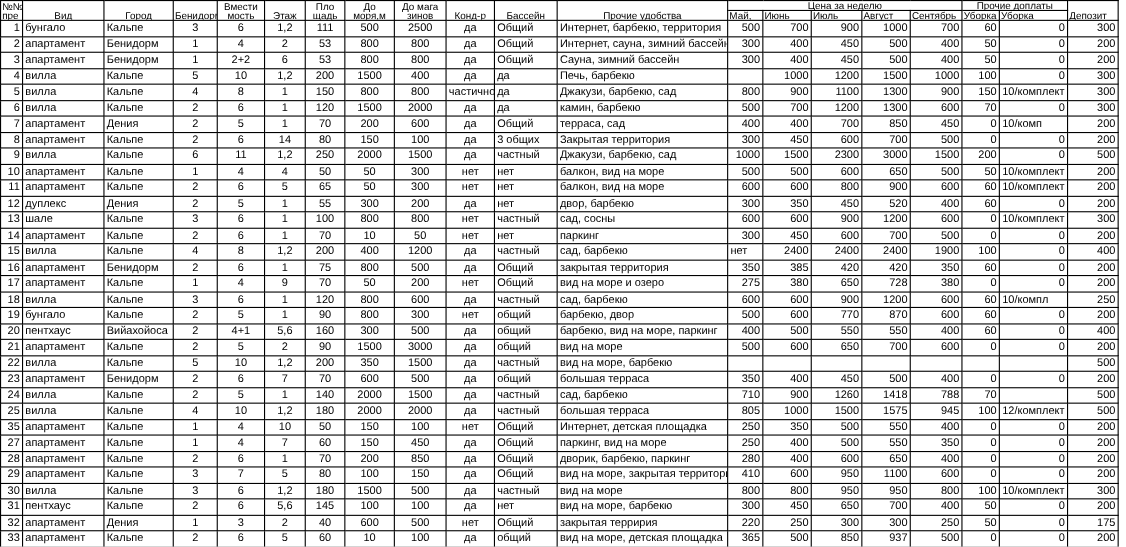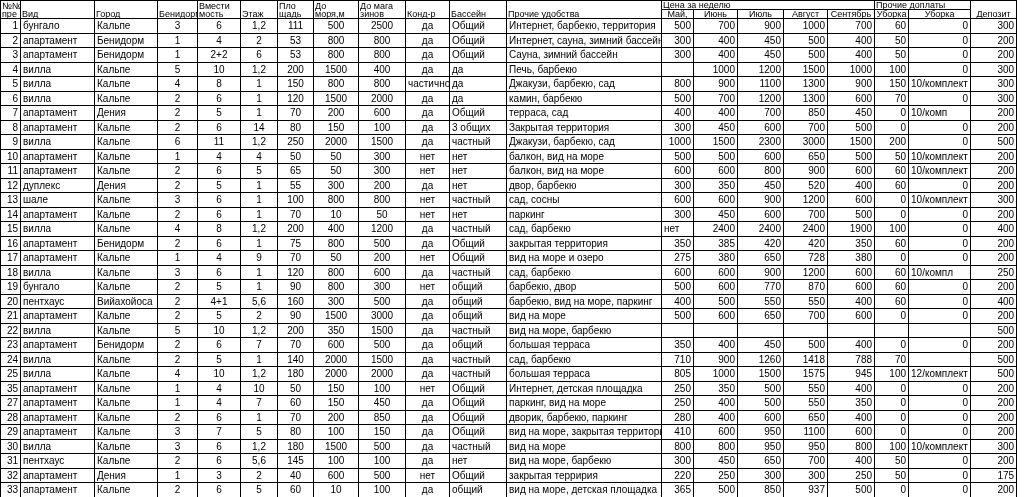--- a/index.html
+++ b/index.html
@@ -11,26 +11,26 @@
   table{border-collapse:collapse;table-layout:fixed;width:1017px;}
   col.c0{width:20px;} col.c1{width:74px;} col.c2{width:63px;} col.c3{width:40px;}
   col.c4{width:43px;} col.c5{width:37px;} col.c6{width:36px;} col.c7{width:45px;}
   col.c8{width:47px;} col.c9{width:44px;} col.c10{width:57px;} col.c11{width:155px;}
   col.c12{width:32px;} col.c13{width:44px;} col.c14{width:46px;} col.c15{width:44px;}
   col.c16{width:47px;} col.c17{width:34px;} col.c18{width:62px;} col.c19{width:46px;}
   th,td{
     border:1px solid #000;overflow:hidden;white-space:nowrap;
     padding:0 2px;font-weight:normal;
   }
-  thead th{font-size:9px;line-height:8px;height:7px;text-align:left;vertical-align:bottom;padding:0 1px;}
+  thead th{font-size:9px;line-height:8px;height:7px;text-align:center;vertical-align:bottom;padding:0 1px;}
   thead tr.h1 th.grp{vertical-align:middle;}
   thead th.two div{line-height:7.5px;}
-  thead tr.h2 th{text-align:center;}
+  thead tr.h2 th{text-align:left;}
   thead th.al{text-align:left;}
-  thead th.ar{text-align:center;}
+  thead th.ar{text-align:left;}
   tbody td{font-size:10px;height:13.5px;line-height:13px;}
   tbody td.l{text-align:left;}
   tbody td.c{text-align:center;}
   tbody td.r{text-align:right;}
 </style>
 </head>
 <body>
 
 <div id="screen">
   <table>

